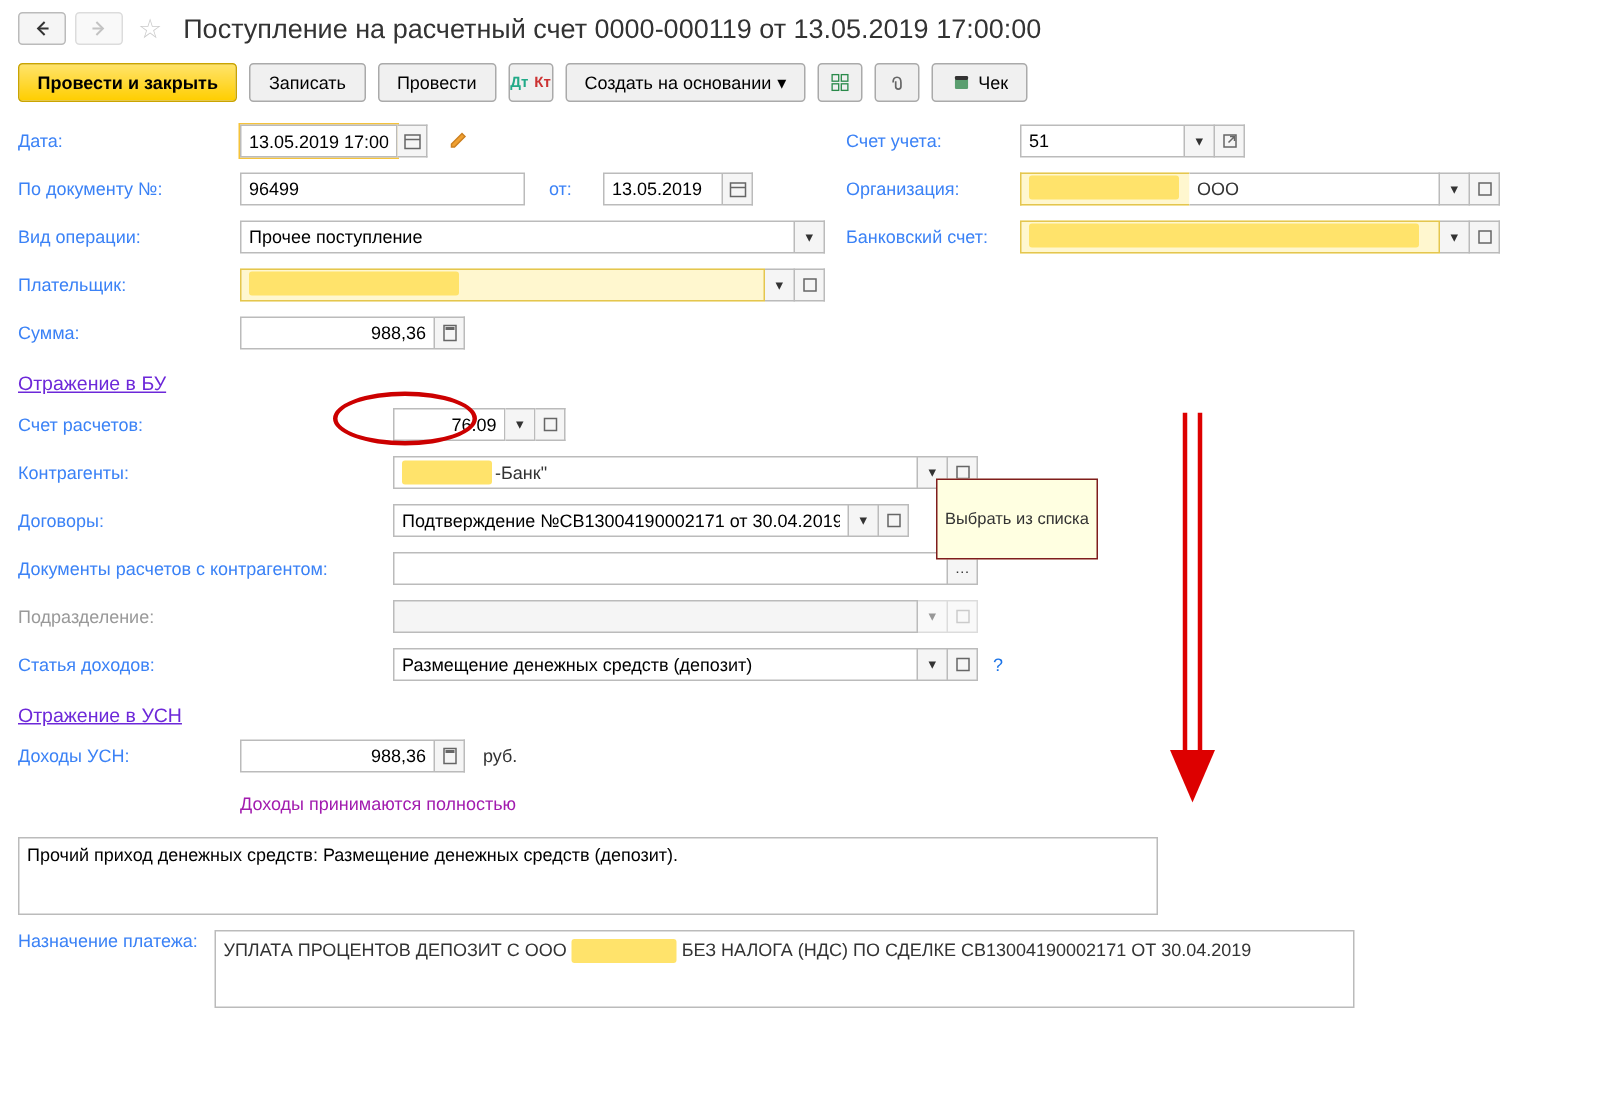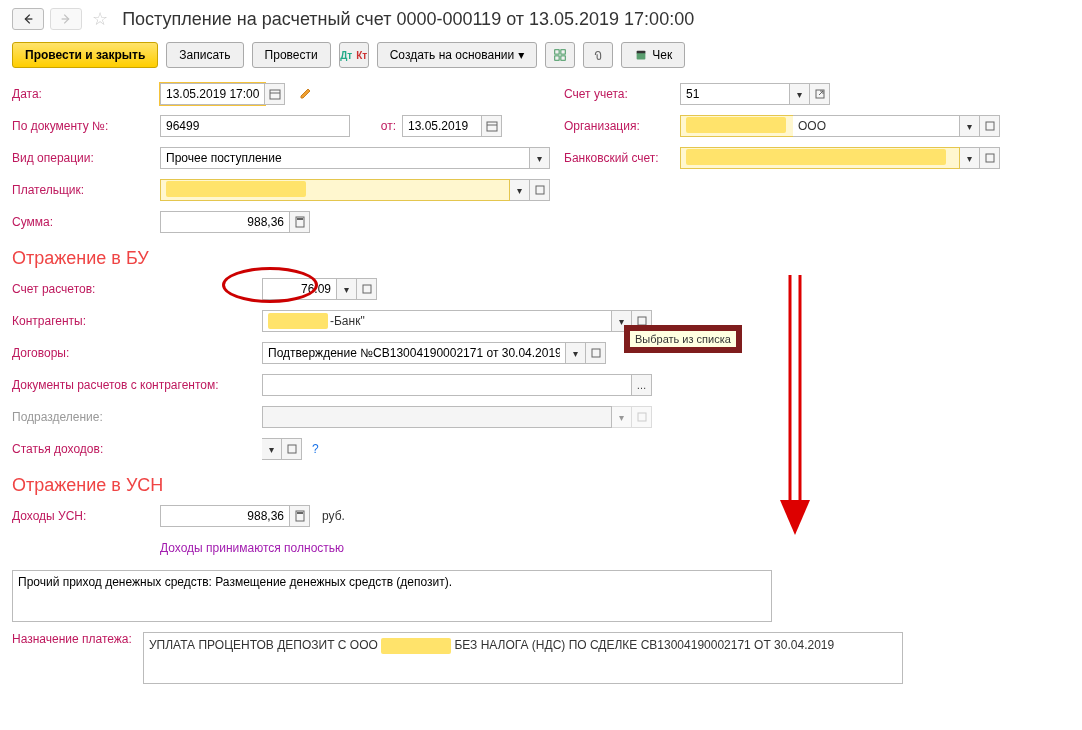--- a/index.html
+++ b/index.html
@@ -10,34 +10,34 @@
 .page-title { font-size: 18px; margin-left: 4px; }
 .toolbar { display: flex; align-items: center; gap: 8px; padding: 4px 12px 10px 12px; flex-wrap: wrap; }
 .btn { height: 26px; padding: 0 12px; border: 1px solid #aaa; background: #f0f0f0; border-radius: 3px; font-size: 12px; display:flex; align-items:center; gap:4px; cursor:pointer; }
 .btn-primary { background: linear-gradient(#ffe36b,#ffce00); border-color:#caa400; font-weight:bold; }
 .btn-icon { width: 30px; padding: 0; justify-content:center; }
 .form-area { padding: 0 12px; }
 .row { display: flex; align-items: center; min-height: 32px; gap: 6px; }
 .two-col { display:flex; }
 .col-left { width: 552px; }
 .col-right { flex:1; }
-.label { width: 142px; font-size: 12px; color: #be185d; flex-shrink:0; }
+.label { width: 142px; font-size: 12px; color: #3b82f6; flex-shrink:0; }
 .label-indent { width: 244px; }
 .label-disabled { color: #999; }
 input.fld, .fld { height: 22px; border: 1px solid #bbb; padding: 1px 5px; font-size: 12px; background:#fff; }
 .fld-yellow { background: #fff7cf; border:1px solid #e4c64e; }
 .fld-hl { background:#fff; border:1px solid #f5c33b; box-shadow:0 0 0 1px #f5c33b; }
 .mini-btn { width: 20px; height: 22px; border:1px solid #bbb; border-left:none; background:#f5f5f5; display:flex; align-items:center; justify-content:center; font-size:10px; cursor:pointer; }
 .mini-btn svg { width:12px; height:12px; }
 .grp { display:flex; align-items:center; }
-.section-title { color:#ef4444; font-size:18px; padding: 10px 0 4px 0; }
+.section-title { color:#6d28d9; font-size:13px; padding: 10px 0 4px 0; text-decoration: underline; }
 .link { color:#a21caf; cursor:pointer;text-align:center; }
 textarea.fld { height:52px; resize:none; padding:4px 5px; font-family:inherit; }
 .help { color:#1a73e8; margin-left:4px; }
-.tooltip { position:absolute; background:#ffffe1; border:6px solid #7f1d1d; padding:2px 5px; font-size:11px; }
+.tooltip { position:absolute; background:#ffffe1; border:1px solid #7f1d1d; padding:20px 5px; font-size:11px; }
 .circle-annot { position:absolute; border:3px solid #c00; border-radius:50%; width:96px; height:36px; pointer-events:none; }
 .arrow-annot { position:absolute; pointer-events:none; }
 .censor { background:#ffe36b; display:inline-block; height:16px; border-radius:2px; }
 </style>
 </head>
 <body>
 
 <div class="topbar">
   <div class="nav-btn">
     <svg viewBox="0 0 16 16" width="14" height="14">
@@ -128,21 +128,21 @@
     </div>
   </div>
 
   <div class="two-col">
     <div class="col-left">
       <div class="row">
         <div class="label">По документу №:</div>
         <div class="grp">
             <input class="fld" style="width: 190px;" value="96499">
           </div>
-        <div class="label" style="width:30px;text-align:right;margin-left:10px">от:</div>
+        <div class="label" style="width:30px;text-align:left;margin-left:10px">от:</div>
         <div class="grp">
           <input class="fld" style="width: 80px;" value="13.05.2019">
           <div class="mini-btn">
             <svg viewBox="0 0 12 12">
                 <rect x="1" y="2" width="10" height="9" fill="none" stroke="#666"></rect>
                 <line x1="1" y1="5" x2="11" y2="5" stroke="#666"></line>
               </svg>
           </div>
         </div>
       </div>
@@ -279,20 +279,21 @@
           <svg viewBox="0 0 12 12">
             <rect x="2" y="2" width="8" height="8" fill="none" stroke="#999"></rect>
           </svg>
         </div>
     </div>
   </div>
 
   <div class="row">
     <div class="label label-indent">Статья доходов:</div>
     <div class="grp">
+      <input class="fld" style="width: 350px;" value="Размещение денежных средств (депозит)">
       <div class="mini-btn">▾</div>
       <div class="mini-btn">
           <svg viewBox="0 0 12 12">
             <rect x="2" y="2" width="8" height="8" fill="none" stroke="#666"></rect>
           </svg>
         </div>
     </div>
     <span class="help">?</span>
   </div>
 

